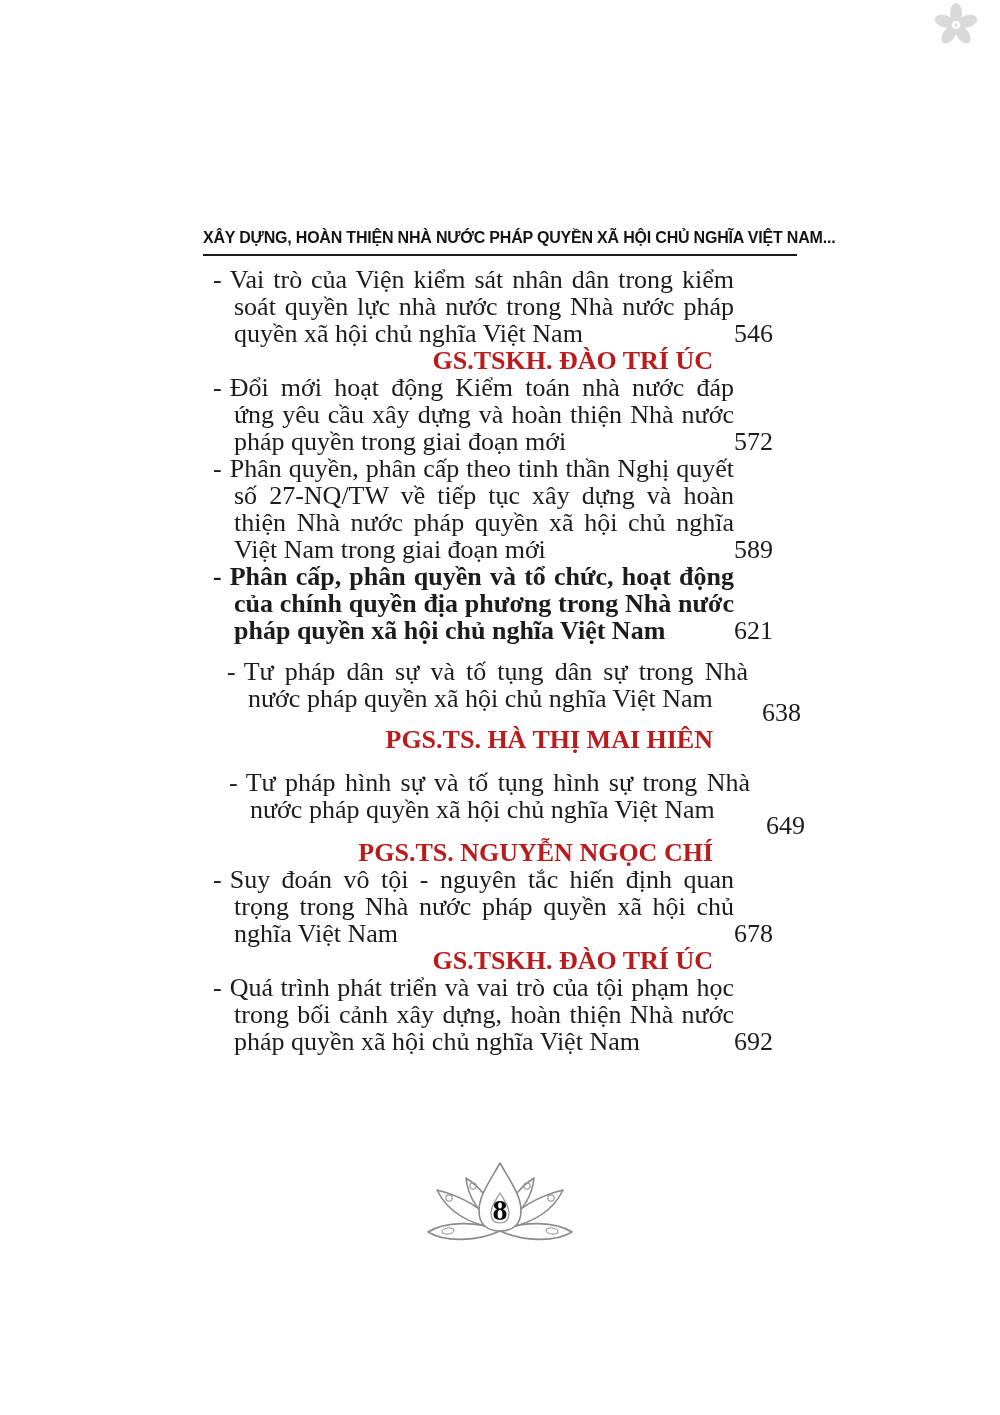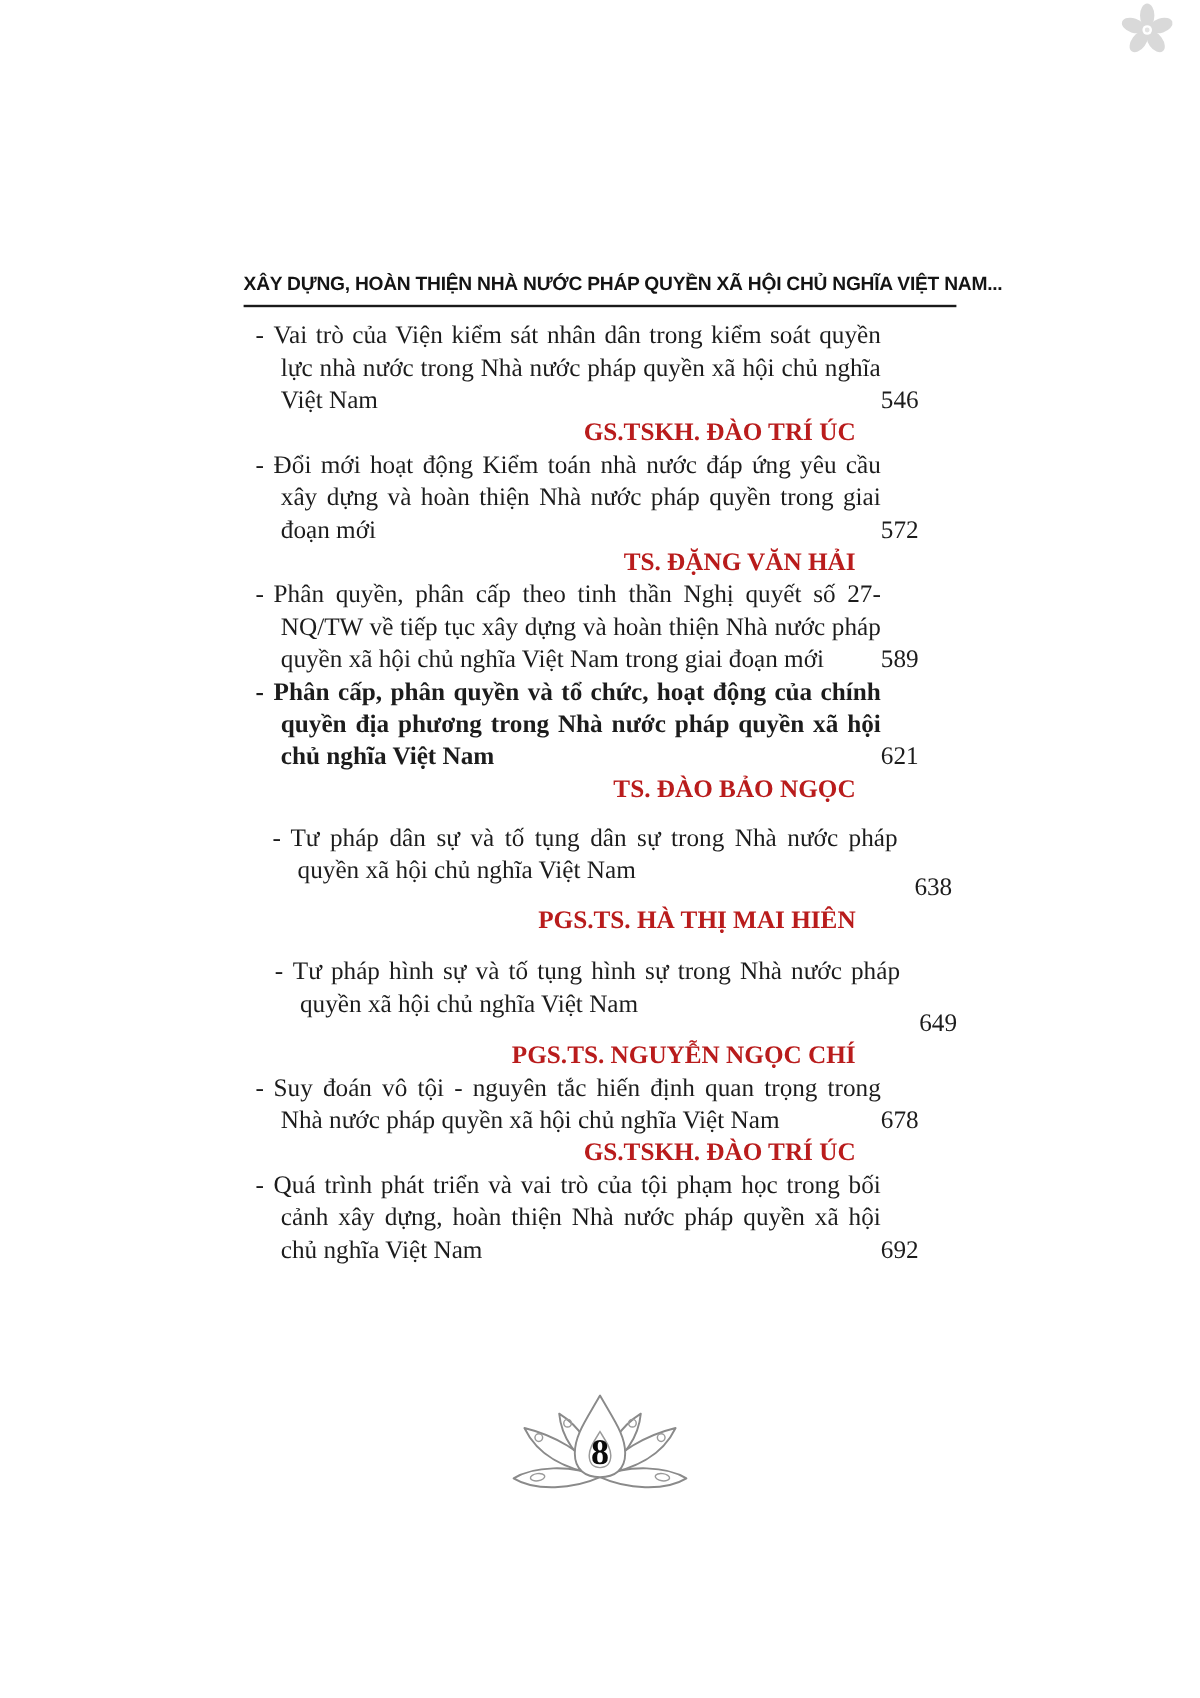--- a/index.html
+++ b/index.html
@@ -27,21 +27,21 @@
     letter-spacing:-0.2px;
     white-space:nowrap;
     color:#141414;
     padding-bottom:7px;
     border-bottom:2.5px solid #1a1a1a;
   }
 
   .toc {
     position:absolute;
     top:266px; left:213px; width:574px;
-    font-size:21px;
+    font-size:26px;
     line-height:27px;
   }
 
   .toc-entry { margin:0; }
   .title-row { display:flex; }
   .entry-title {
     flex:0 0 500px;
     text-align:justify;
     padding-left:21px;
     text-indent:-21px;
@@ -92,36 +92,34 @@
       <div class="entry-page">546</div>
     </div>
     <div class="entry-author">GS.TSKH. ĐÀO TRÍ ÚC</div>
   </div>
 
   <div class="toc-entry">
     <div class="title-row">
       <p class="entry-title" style="margin:0;"><span class="entry-dash">-</span><span>Đổi mới hoạt động Kiểm toán nhà nước đáp ứng yêu cầu xây dựng và hoàn thiện Nhà nước pháp quyền trong giai đoạn mới</span></p>
       <div class="entry-page">572</div>
     </div>
-    <div class="entry-author">TS. ĐẶNG VĂN HẢI</div>
   </div>
 
   <div class="toc-entry">
     <div class="title-row">
       <p class="entry-title" style="margin:0;"><span class="entry-dash">-</span><span>Phân quyền, phân cấp theo tinh thần Nghị quyết số 27-NQ/TW về tiếp tục xây dựng và hoàn thiện Nhà nước pháp quyền xã hội chủ nghĩa Việt Nam trong giai đoạn mới</span></p>
       <div class="entry-page">589</div>
     </div>
   </div>
 
   <div class="toc-entry">
     <div class="title-row">
       <p class="entry-title" style="margin:0;font-weight:bold;"><span class="entry-dash">-</span><span>Phân cấp, phân quyền và tổ chức, hoạt động của chính quyền địa phương trong Nhà nước pháp quyền xã hội chủ nghĩa Việt Nam</span></p>
       <div class="entry-page">621</div>
     </div>
-    <div class="entry-author">TS. ĐÀO BẢO NGỌC</div>
   </div>
 
   <div class="toc-entry">
     <div class="title-row">
       <p class="entry-title" style="margin:14px;"><span class="entry-dash">-</span><span>Tư pháp dân sự và tố tụng dân sự trong Nhà nước pháp quyền xã hội chủ nghĩa Việt Nam</span></p>
       <div class="entry-page">638</div>
     </div>
     <div class="entry-author">PGS.TS. HÀ THỊ MAI HIÊN</div>
   </div>
 

